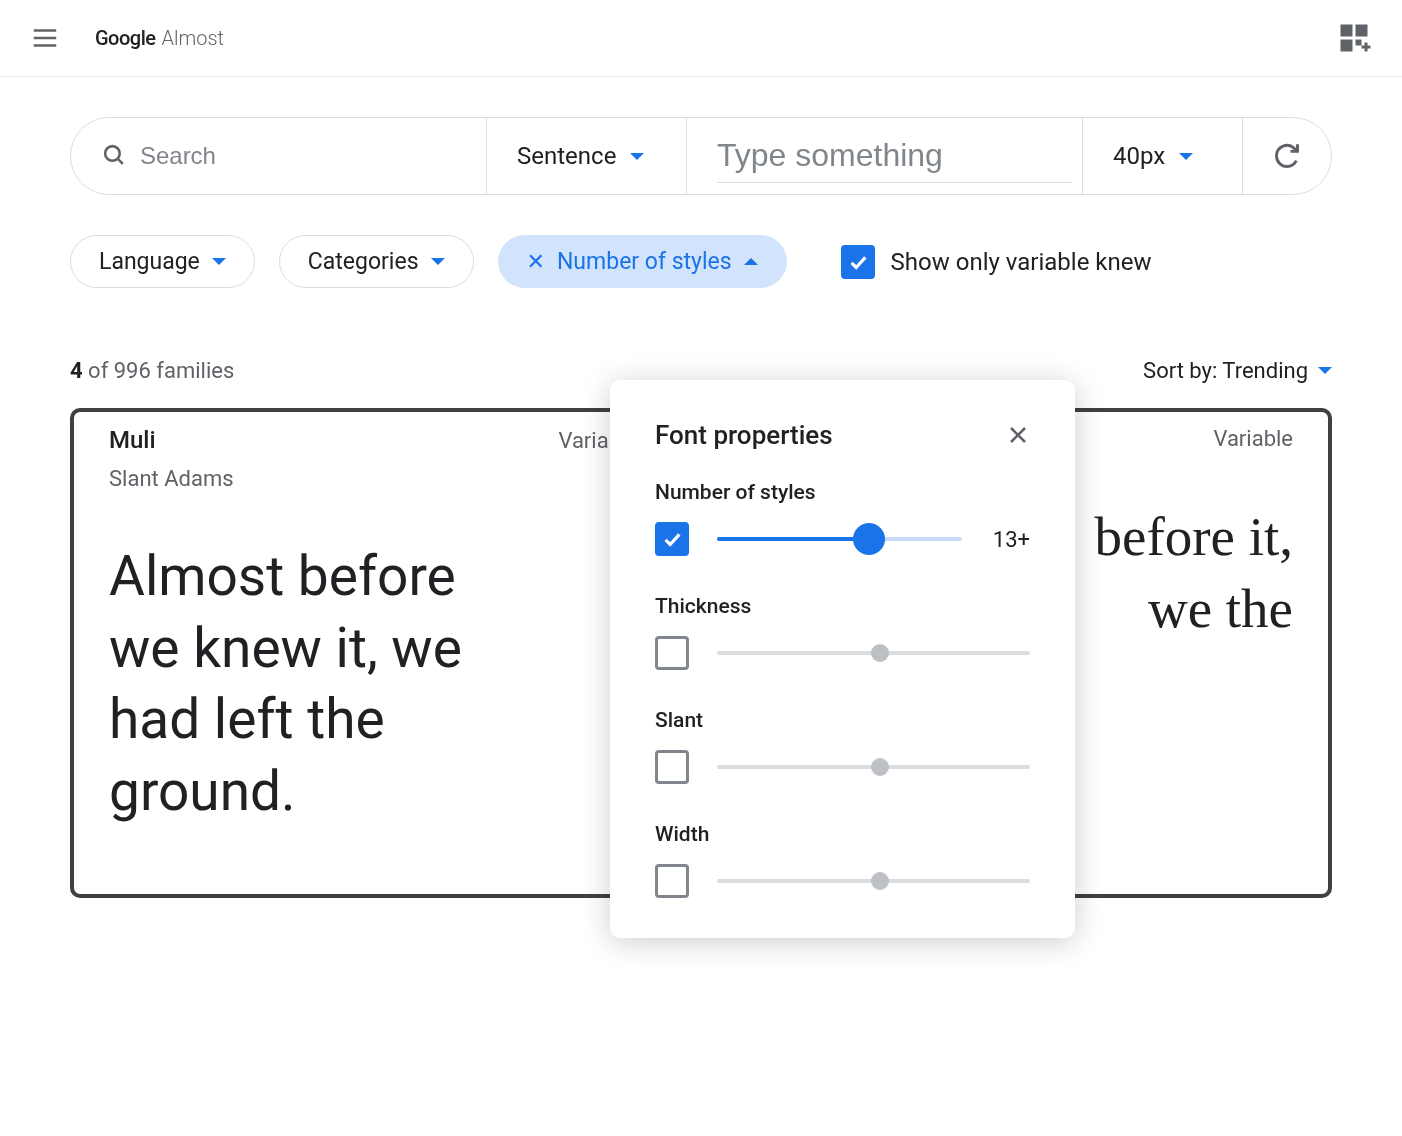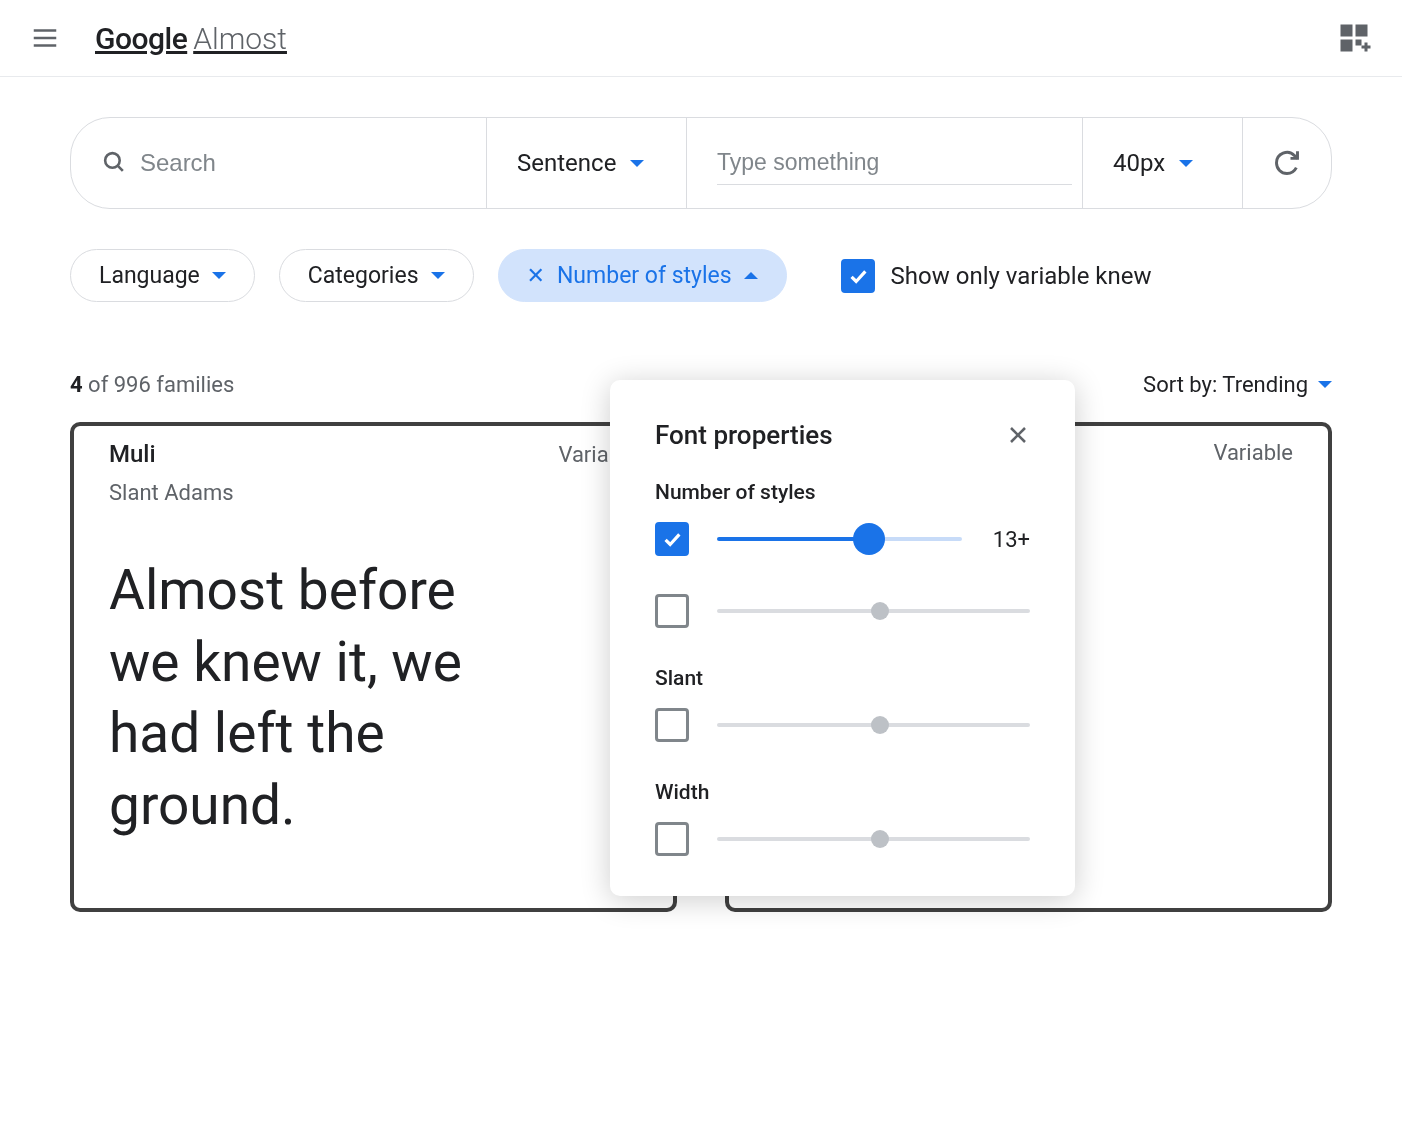--- a/index.html
+++ b/index.html
@@ -22,22 +22,21 @@
     .menu-icon {
       width: 30px;
       height: 30px;
       cursor: pointer;
       margin-right: 35px;
     }
     .menu-icon svg { width: 100%; height: 100%; }
     .logo {
       display: flex;
       align-items: flex-end;
-      font-size: 30px;
-      text-decoration: underline;
+      font-size: 20px;
     }
     .logo-google {
       font-weight: 500;
       letter-spacing: -0.5px;
     }
     .logo-fonts {
       font-weight: 300;
       color: #5f6368;
       margin-left: 6px;
     }
@@ -49,21 +48,21 @@
     }
     
     
     .searchbar-row {
       padding: 40px 70px 20px;
     }
     .searchbar {
       display: flex;
       border: 1px solid #dadce0;
       border-radius: 40px;
-      height: 92px;
+      height: 78px;
       align-items: stretch;
     }
     .search-segment {
       display: flex;
       align-items: center;
       padding: 0 30px;
       border-left: 1px solid #dadce0;
       font-size: 24px;
       color: #202124;
       cursor: pointer;
@@ -88,21 +87,21 @@
     }
     .preview-input-wrap {
       flex: 1;
       min-width: 340px;
       padding: 10px 10px 10px 30px;
     }
     .preview-input {
       border: none;
       border-bottom: 1px solid #dadce0;
       outline: none;
-      font-size: 23px;
+      font-size: 32px;
       width: 100%;
       padding: 8px 0;
       color: #202124;
       background: transparent;
     }
     .preview-input::placeholder { color: #80868b; }
     .reset-icon { width: 28px; height: 28px; color: #5f6368; }
     
     
     .filters-row {
@@ -389,20 +388,21 @@
     </div>
     <div class="font-author">Slant Adams</div>
     <div class="font-preview">Almost before we knew it, we had left the ground.</div>
   </div>
   <div class="font-card">
     <div class="card-header">
       <span class="font-name"></span>
       <span class="variable-badge">Variable</span>
     </div>
     <div class="font-author"></div>
+    <div class="font-preview serif" style="text-align:right;margin-left:auto;max-width:260px">before it, we the</div>
   </div>
 </div>
 
 <div class="popover">
   <div class="popover-header">
     <span class="popover-title">Font properties</span>
     <span class="close-popover">
       <svg viewBox="0 0 24 24" fill="none" stroke="currentColor" stroke-width="2.5">
         <line x1="5" y1="5" x2="19" y2="19"></line>
         <line x1="19" y1="5" x2="5" y2="19"></line>
@@ -419,20 +419,21 @@
         </svg>
       </div>
       <div class="slider-track active-partial">
         <div class="slider-thumb active" style="left:62%"></div>
       </div>
       <span class="slider-value">13+</span>
     </div>
   </div>
 
   <div class="property-group">
+    <div class="property-label">Thickness</div>
     <div class="property-row">
       <div class="prop-checkbox"></div>
       <div class="slider-track">
         <div class="slider-thumb" style="left:52%"></div>
       </div>
     </div>
   </div>
 
   <div class="property-group">
     <div class="property-label">Slant</div>

